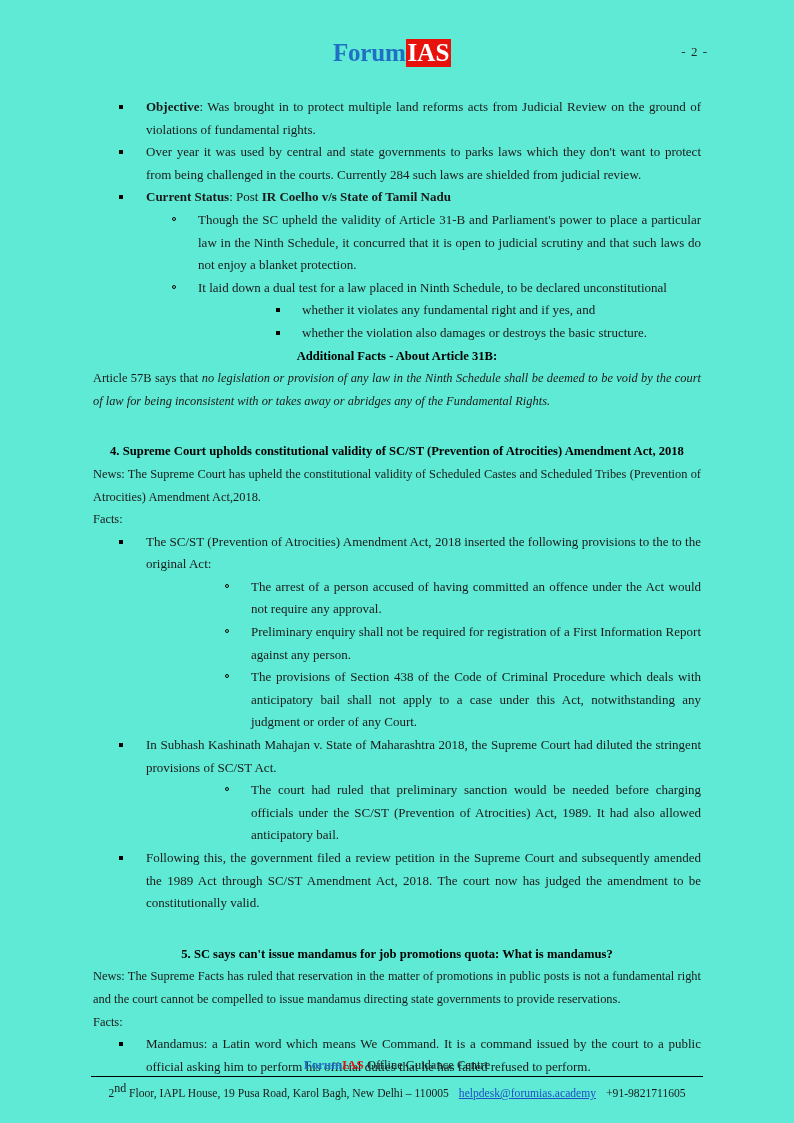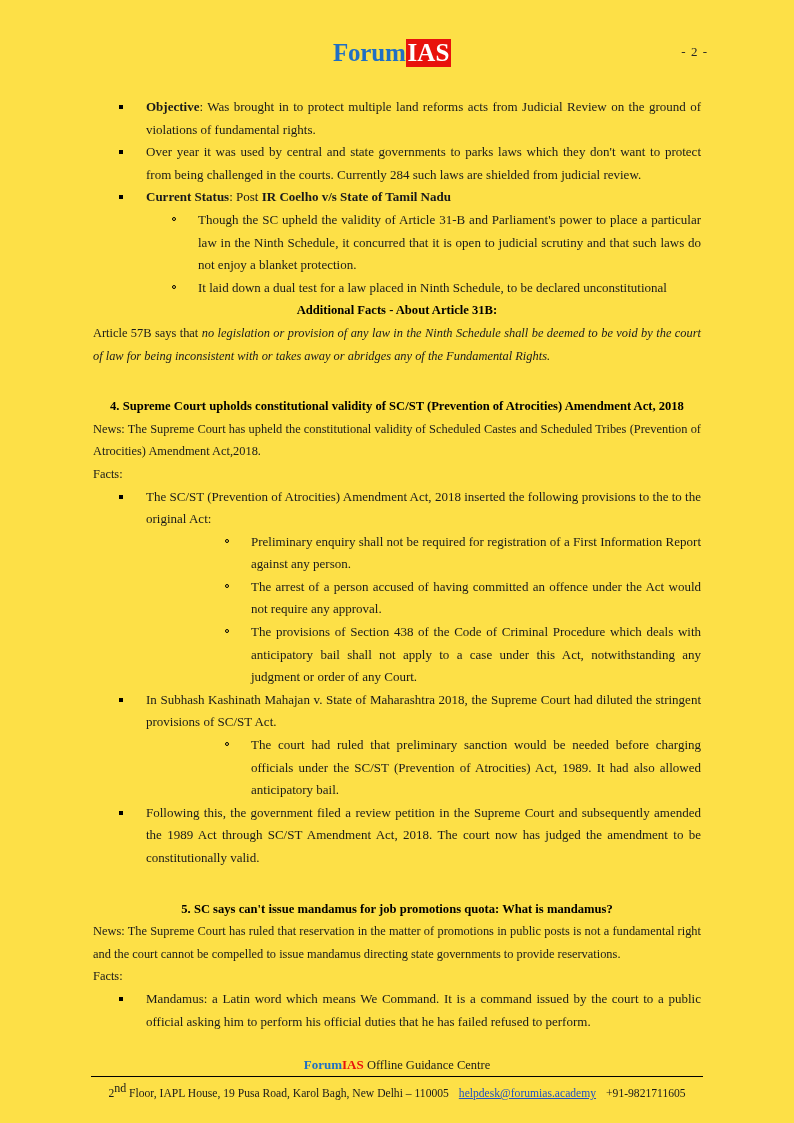--- a/index.html
+++ b/index.html
@@ -10,21 +10,21 @@
   body {
     font-family: "Liberation Serif", "DejaVu Serif", serif;
     color: #000000;
     -webkit-font-smoothing: antialiased;
   }
   .page {
     position: relative;
     width: 794px;
     height: 1123px;
     margin: 0 auto;
-    background: #fde047;
+    background: #5eead4;
     overflow: hidden;
     box-sizing: border-box;
   }
 
   
   .header {
     position: absolute;
     top: 38px;
     left: 0;
     width: 794px;
@@ -225,44 +225,52 @@
         <b>Current Status</b><span>: Post </span><b>IR Coelho v/s State of Tamil Nadu</b>
       </li>
     </ul>
 
     <ul class="lvl2">
       <li>
         <span>Though the SC upheld the validity of Article 31-B and Parliament's power to place a particular law in the Ninth Schedule, it concurred that it is open to judicial scrutiny and that such laws do not enjoy a blanket protection.</span>
       </li>
       <li>
         <span>It laid down a dual test for a law placed in Ninth Schedule, to be declared unconstitutional</span>
+        <ul class="lvl3">
+          <li>
+            <span>whether it violates any fundamental right and if yes, and</span>
+          </li>
+          <li>
+            <span>whether the violation also damages or destroys the basic structure.</span>
+          </li>
+        </ul>
       </li>
     </ul>
 
     <p class="bold-head">Additional Facts - About Article 31B:</p>
 
     <p class="plain"><span>Article 57B says that </span><i>no legislation or provision of any law in the Ninth Schedule shall be deemed to be void by the court of law for being inconsistent with or takes away or abridges any of the Fundamental Rights.</i></p>
 
     <div class="spacer-lg"></div>
 
     <p class="bold-head">4. Supreme Court upholds constitutional validity of SC/ST (Prevention of Atrocities) Amendment Act, 2018</p>
 
     <p class="plain"><span>News:</span><span> The Supreme Court has upheld the constitutional validity of Scheduled Castes and Scheduled Tribes (Prevention of Atrocities) Amendment Act,2018.</span></p>
 
     <p class="plain">Facts:</p>
 
     <ul class="lvl1">
       <li>
         <span>The SC/ST (Prevention of Atrocities) Amendment Act, 2018 inserted the following provisions to the to the original Act:</span>
         <ul class="lvl2">
           <li>
+            <span>The arrest of a person accused of having committed an offence under the Act would not require any approval.</span>
+          </li>
+          <li>
             <span>Preliminary enquiry shall not be required for registration of a First Information Report against any person.</span>
-          </li>
-          <li>
-            <span>The arrest of a person accused of having committed an offence under the Act would not require any approval.</span>
           </li>
           <li>
             <span>The provisions of Section 438 of the Code of Criminal Procedure which deals with anticipatory bail shall not apply to a case under this Act, notwithstanding any judgment or order of any Court.</span>
           </li>
         </ul>
       </li>
       <li>
         <span>In Subhash Kashinath Mahajan v. State of Maharashtra 2018, the Supreme Court had diluted the stringent provisions of SC/ST Act.</span>
         <ul class="lvl2">
           <li>
@@ -272,21 +280,21 @@
       </li>
       <li>
         <span>Following this, the government filed a review petition in the Supreme Court and subsequently amended the 1989 Act through SC/ST Amendment Act, 2018. The court now has judged the amendment to be constitutionally valid.</span>
       </li>
     </ul>
 
     <div class="spacer-lg"></div>
 
     <p class="bold-head">5. SC says can't issue mandamus for job promotions quota: What is mandamus?</p>
 
-    <p class="plain"><span>News:</span><span> The Supreme Court has ruled that reservation in the matter of promotions in public posts is not a fundamental right and the court cannot be compelled to issue mandamus directing state governments to provide reservations.</span></p>
+    <p class="plain"><span>News:</span><span> The Supreme Facts has ruled that reservation in the matter of promotions in public posts is not a fundamental right and the court cannot be compelled to issue mandamus directing state governments to provide reservations.</span></p>
 
     <p class="plain">Facts:</p>
 
     <ul class="lvl1">
       <li>
         <span>Mandamus</span><span>: a Latin word which means We Command. It is a command issued by the court to a public official asking him to perform his official duties that he has failed refused to perform.</span>
       </li>
     </ul>
 
   </div>

